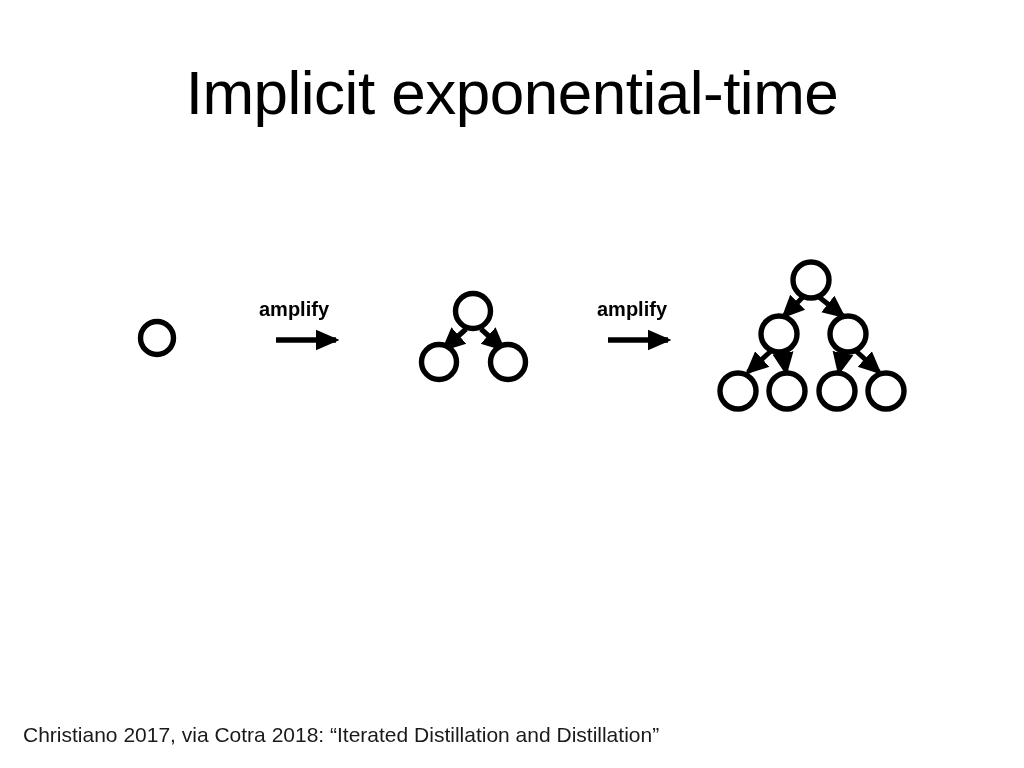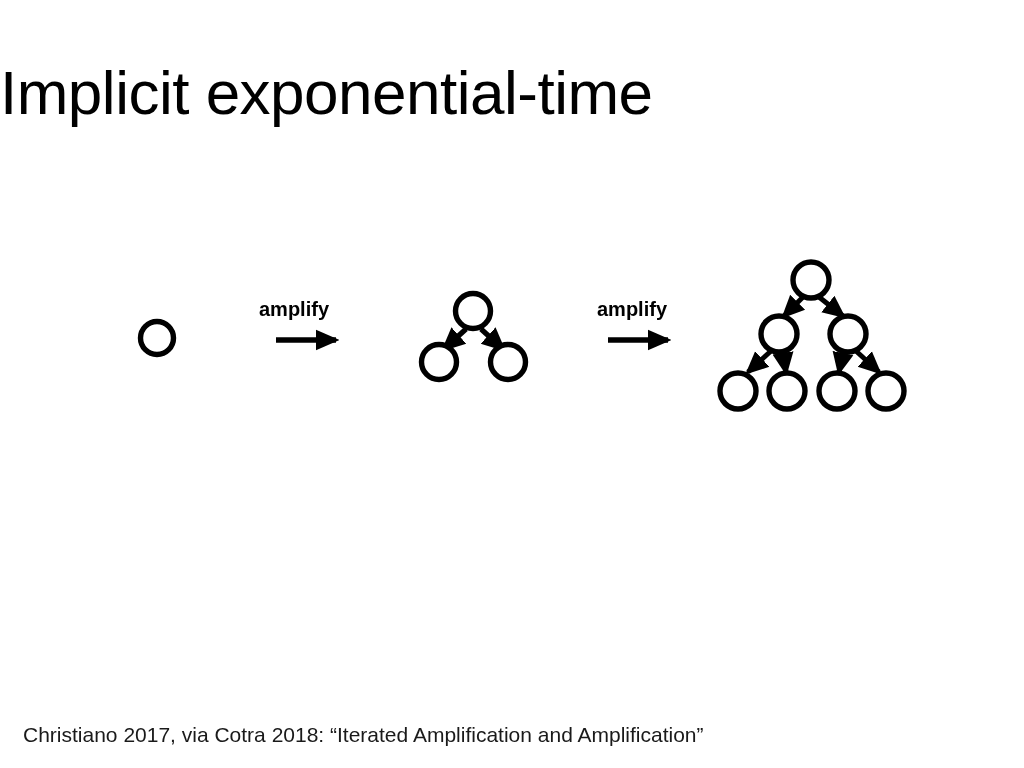--- a/index.html
+++ b/index.html
@@ -24,20 +24,21 @@
     height: 768px;
     background: #ffffff;
   }
 
   
   #title-block {
     position: absolute;
     left: 0;
     top: 52px;
     width: 1024px;
+    text-align: center;
   }
   .title-line {
     font-family: "Liberation Sans", sans-serif;
     font-size: 62px;
     font-weight: 400;
     line-height: 82px;
     letter-spacing: -0.5px;
     color: #000000;
     white-space: nowrap;
   }
@@ -147,15 +148,15 @@
 
         <circle cx="738" cy="155" r="18" fill="#ffffff" stroke="#000000" stroke-width="5.4"></circle>
         <circle cx="787" cy="155" r="18" fill="#ffffff" stroke="#000000" stroke-width="5.4"></circle>
         <circle cx="837" cy="155" r="18" fill="#ffffff" stroke="#000000" stroke-width="5.4"></circle>
         <circle cx="886" cy="155" r="18" fill="#ffffff" stroke="#000000" stroke-width="5.4"></circle>
       </g>
 
     </svg>
   </div>
 
-  <div id="caption">Christiano 2017, via Cotra 2018: “Iterated Amplification and Amplification”</div>
+  <div id="caption">Christiano 2017, via Cotra 2018: “Iterated Distillation and Distillation”</div>
 
 </div>
 
 </body></html>

